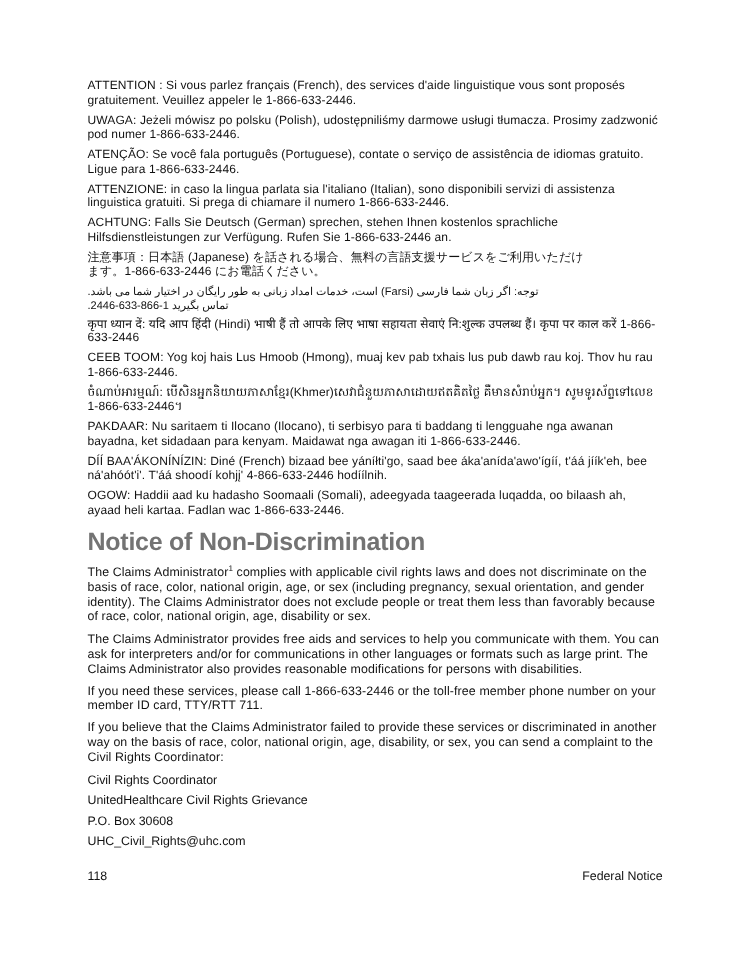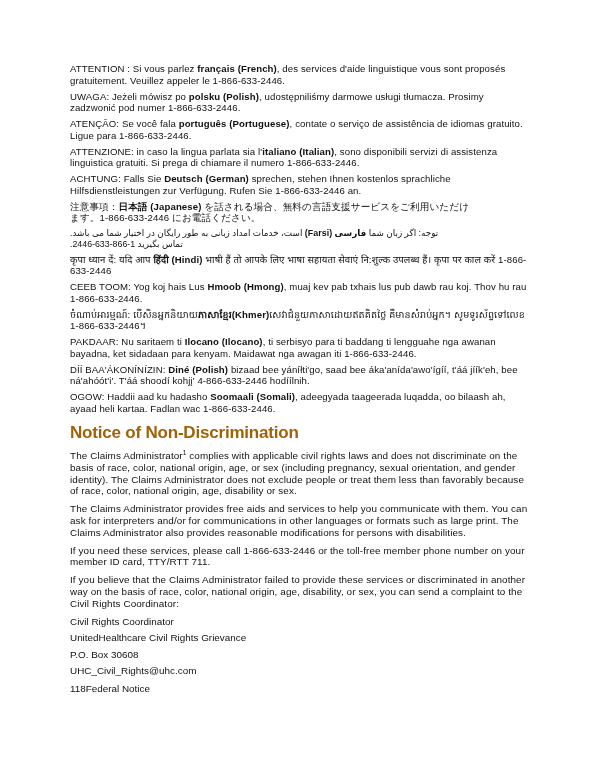--- a/index.html
+++ b/index.html
@@ -15,57 +15,58 @@
     width:600px;height:776px;
     padding:63px 70px 0 70px;
   }
   .tagline{
     font-size:9.6px;
     line-height:11.5px;
     margin:0 0 4.5px 0;
     white-space:pre-line;
     letter-spacing:0.1px;
   }
-  .tagline b{font-weight:bold;}
+  .tagline b{font-weight:normal;}
   .tagline.rtl{
     direction:rtl;
     text-align:left;
     font-size:8.8px;
     line-height:10.5px;
     unicode-bidi:embed;
   }
   h1.notice-heading{
-    font-size:17px;
+    font-size:20px;
     font-weight:bold;
     margin:9px 0 7px 0;
     letter-spacing:-0.2px;
-    color:#a16207;
+    color:#737373;
   }
   .body-p{
     font-size:9.9px;
     line-height:11.8px;
     margin:0 0 6px 0;
     letter-spacing:0.1px;
   }
   .body-p sup{
     font-size:6.5px;
     vertical-align:super;
     line-height:0;
   }
   .addr-line{
     font-size:9.9px;
     line-height:11.8px;
     margin:0 0 4.8px 0;
   }
   .footer-row{
     display:flex;
+    justify-content:space-between;
     align-items:baseline;
     font-size:9.9px;
     line-height:11.8px;
-    margin-top:6px;
+    margin-top:16px;
   }
 </style>
 </head>
 <body>
 
 <div class="page">
 
   <div>
 
     <p class="tagline"><span>ATTENTION : Si vous parlez </span><b>français (French)</b><span>, des services d'aide linguistique vous sont proposés gratuitement. Veuillez appeler le 1-866-633-2446.</span></p>
@@ -85,21 +86,21 @@
 تماس بگیرید 1-866-633-2446.</span></p>
 
     <p class="tagline"><span>कृपा ध्यान दें: यदि आप </span><b>हिंदी (Hindi)</b><span> भाषी हैं तो आपके लिए भाषा सहायता सेवाएं नि:शुल्क उपलब्ध हैं। कृपा पर काल करें 1-866-633-2446</span></p>
 
     <p class="tagline"><span>CEEB TOOM: Yog koj hais Lus </span><b>Hmoob (Hmong)</b><span>, muaj kev pab txhais lus pub dawb rau koj. Thov hu rau 1-866-633-2446.</span></p>
 
     <p class="tagline"><span>ចំណាប់អារម្មណ៍: បើសិនអ្នកនិយាយ</span><b>ភាសាខ្មែរ(Khmer)</b><span>សេវាជំនួយភាសាដោយឥតគិតថ្លៃ គឺមានសំរាប់អ្នក។ សូមទូរស័ព្ទទៅលេខ 1-866-633-2446។</span></p>
 
     <p class="tagline"><span>PAKDAAR: Nu saritaem ti </span><b>Ilocano (Ilocano)</b><span>, ti serbisyo para ti baddang ti lengguahe nga awanan bayadna, ket sidadaan para kenyam. Maidawat nga awagan iti 1-866-633-2446.</span></p>
 
-    <p class="tagline"><span>DÍÍ BAA'ÁKONÍNÍZIN: </span><b>Diné (Polish)</b><span> bizaad bee yáníłti'go, saad bee áka'anída'awo'ígíí, t'áá jíík'eh, bee ná'ahóót'i'. T'áá shoodí kohjį' 4-866-633-2446 hodíílnih.</span></p>
+    <p class="tagline"><span>DÍÍ BAA'ÁKONÍNÍZIN: </span><b>Diné (French)</b><span> bizaad bee yáníłti'go, saad bee áka'anída'awo'ígíí, t'áá jíík'eh, bee ná'ahóót'i'. T'áá shoodí kohjį' 4-866-633-2446 hodíílnih.</span></p>
 
     <p class="tagline"><span>OGOW: Haddii aad ku hadasho </span><b>Soomaali (Somali)</b><span>, adeegyada taageerada luqadda, oo bilaash ah, ayaad heli kartaa. Fadlan wac 1-866-633-2446.</span></p>
 
   </div>
 
   <div>
 
     <h1 class="notice-heading">Notice of Non-Discrimination</h1>
 
     <p class="body-p"><span>The Claims Administrator</span><sup>1</sup><span> complies with applicable civil rights laws and does not discriminate on the basis of race, color, national origin, age, or sex (including pregnancy, sexual orientation, and gender identity). The Claims Administrator does not exclude people or treat them less than favorably because of race, color, national origin, age, disability or sex.</span></p>

